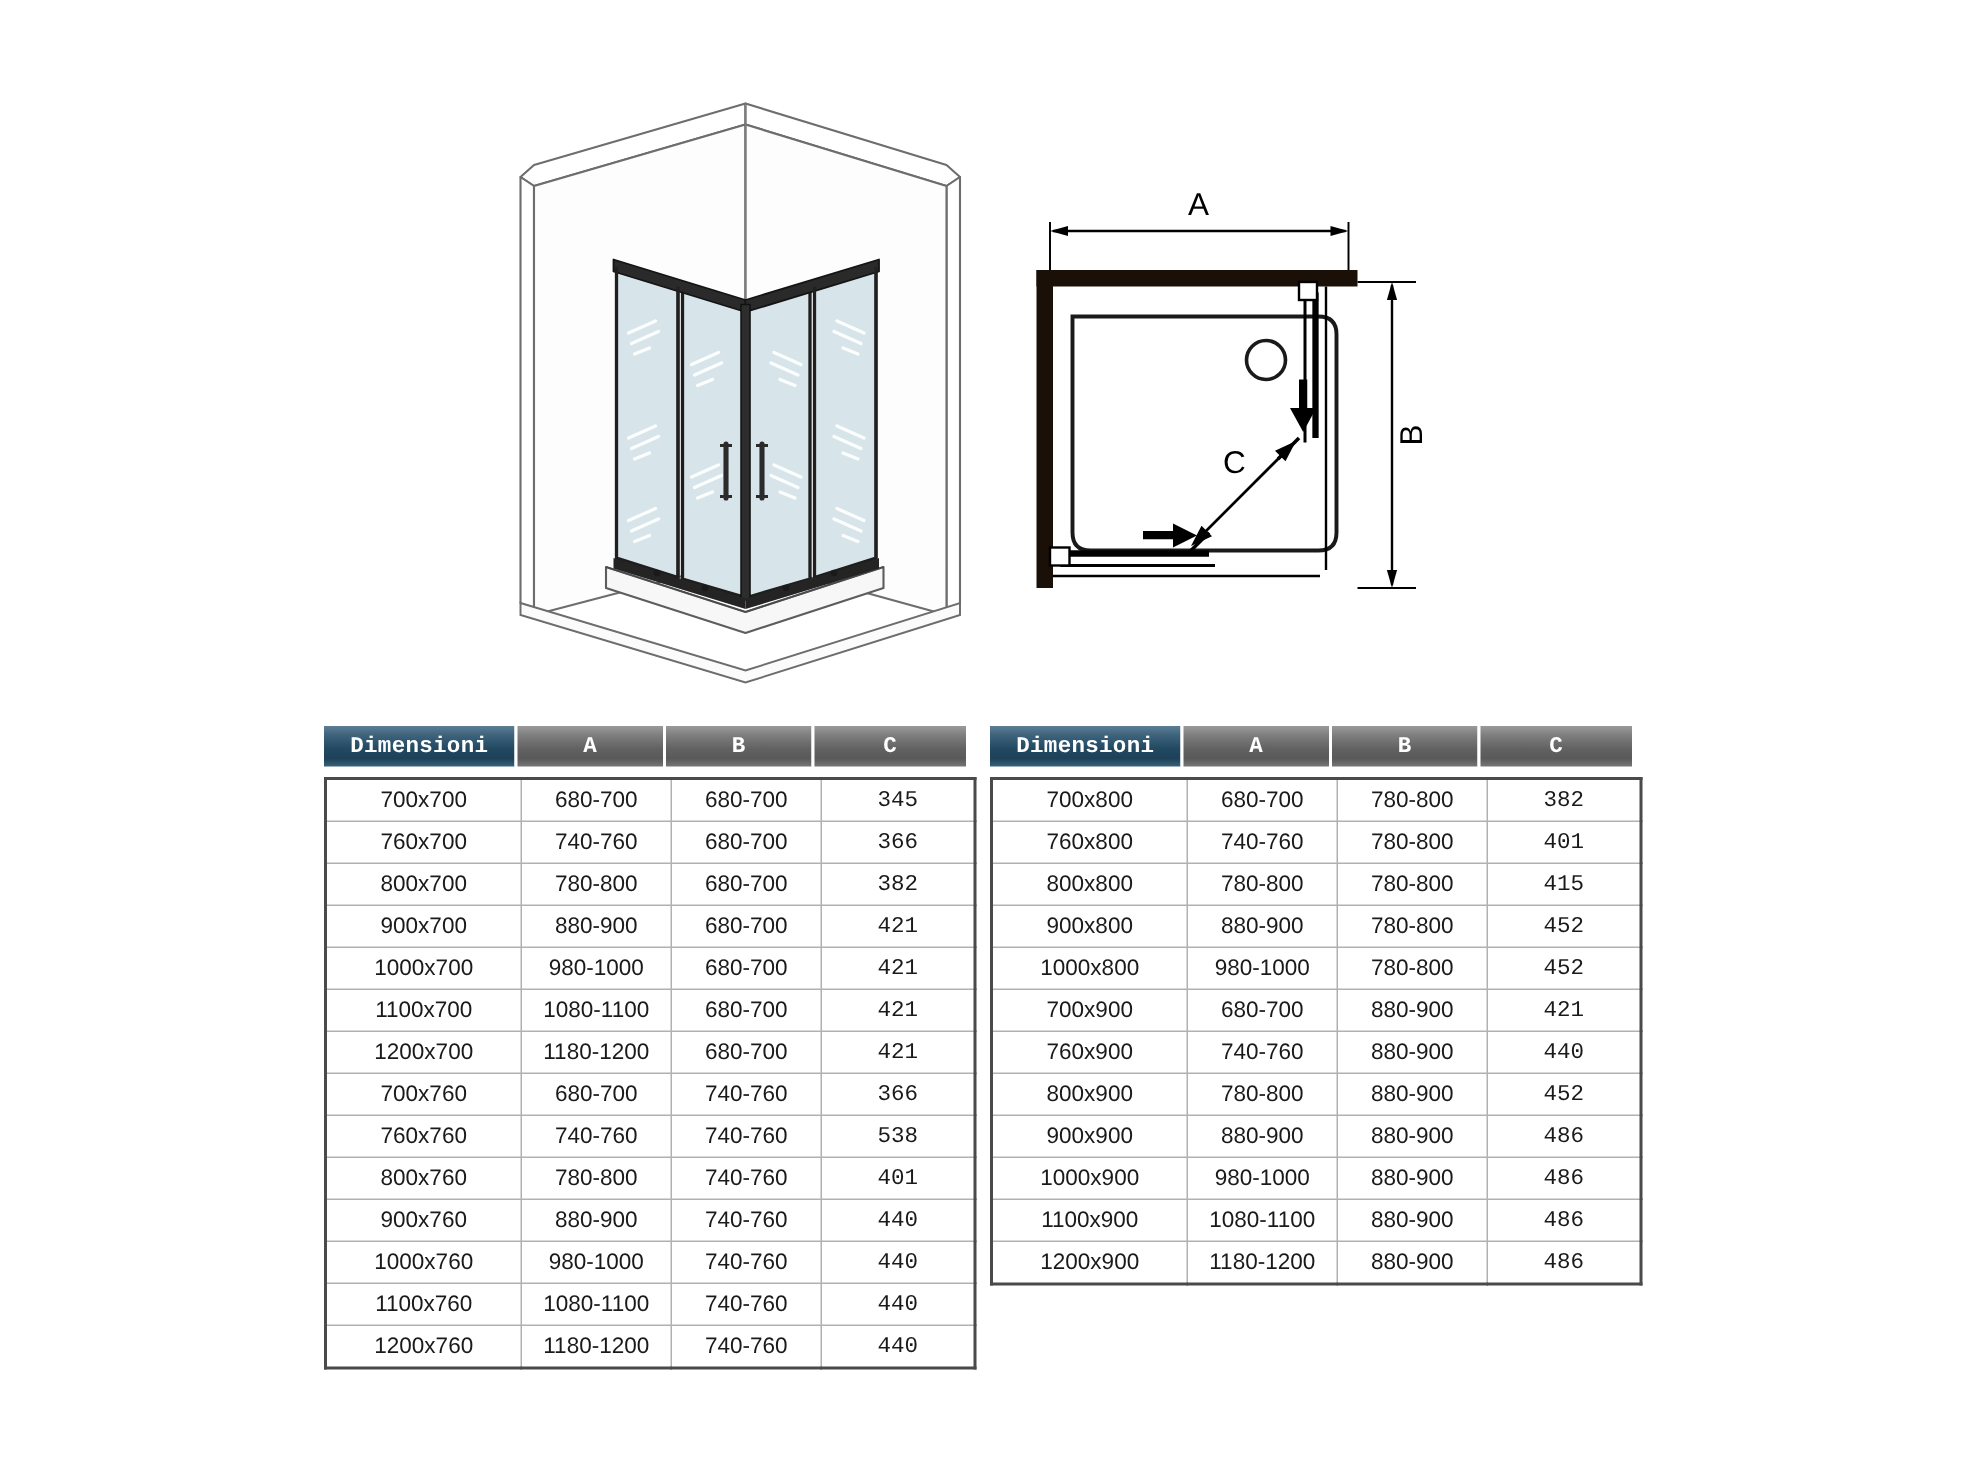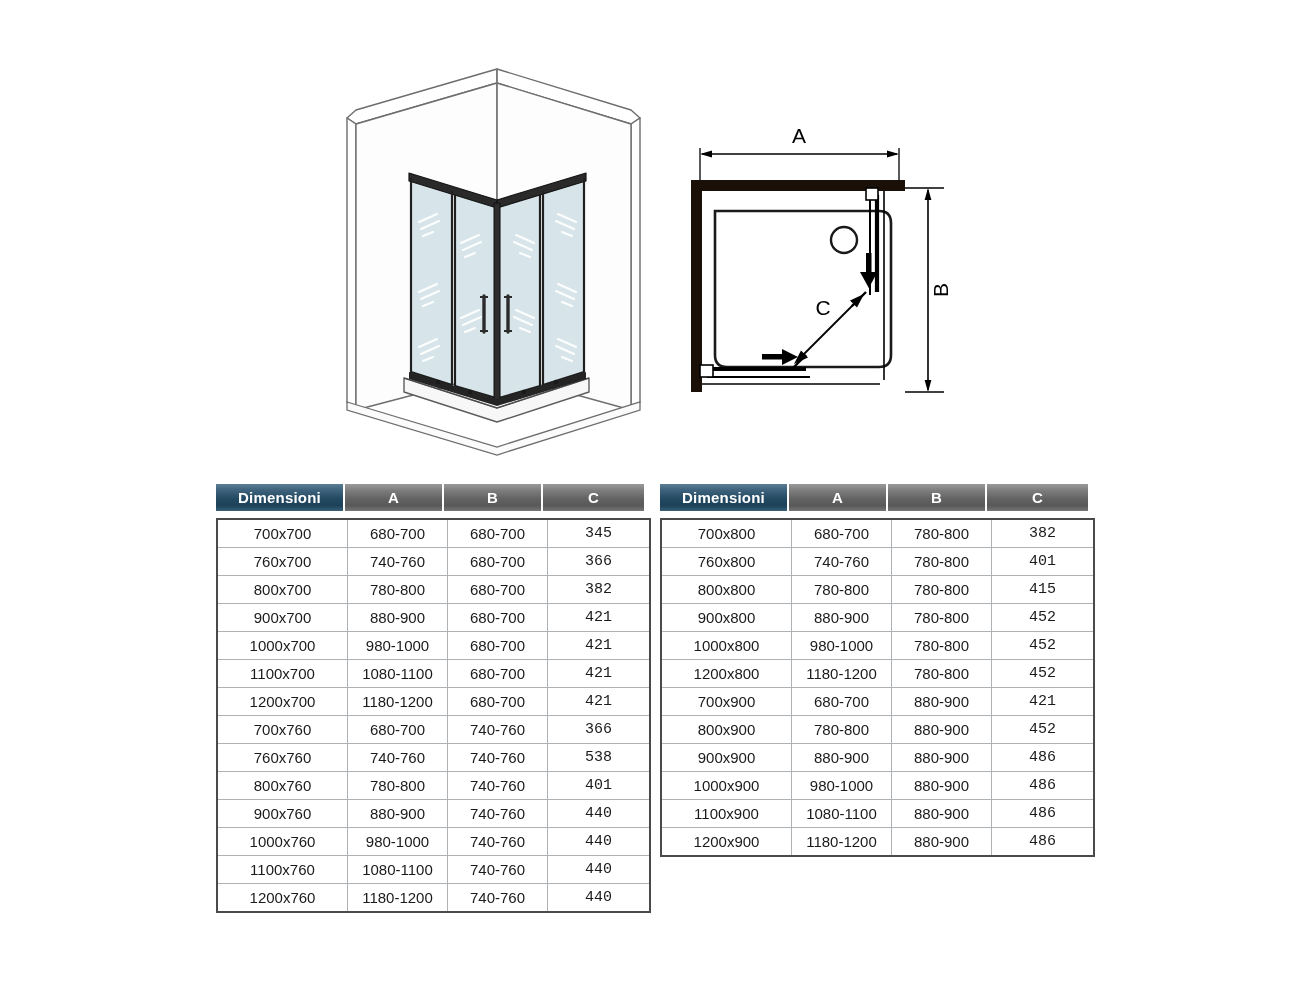--- a/index.html
+++ b/index.html
@@ -41,20 +41,21 @@
   .hdr-cell {
     height: 27px;
     display: flex;
     align-items: center;
     justify-content: center;
     color: #ffffff;
     font-weight: bold;
     font-size: 14.5px;
     letter-spacing: 0.2px;
     box-sizing: border-box;
+    font-family: Liberation Mono, monospace;
   }
   .hdr-dim {
     width: 129px;
     background: linear-gradient(to bottom,
         #5c7f96 0%, #3f637c 22%, #234a63 55%, #1c4159 80%, #3a6178 100%);
     border-right: 2px solid #ffffff;
     font-size: 15px;
   }
   .hdr-abc {
     width: 99px;
@@ -413,30 +414,30 @@
           <td class="c-b">780-800</td>
           <td class="c-c">452</td>
         </tr>
         <tr>
           <td class="c-dim">1000x800</td>
           <td class="c-a">980-1000</td>
           <td class="c-b">780-800</td>
           <td class="c-c">452</td>
         </tr>
         <tr>
-          <td class="c-dim">1200x800</td>
-          <td class="c-a">1180-1200</td>
-          <td class="c-b">780-800</td>
-          <td class="c-c">452</td>
-        </tr>
-        <tr>
           <td class="c-dim">700x900</td>
           <td class="c-a">680-700</td>
           <td class="c-b">880-900</td>
           <td class="c-c">421</td>
+        </tr>
+        <tr>
+          <td class="c-dim">760x900</td>
+          <td class="c-a">740-760</td>
+          <td class="c-b">880-900</td>
+          <td class="c-c">440</td>
         </tr>
         <tr>
           <td class="c-dim">800x900</td>
           <td class="c-a">780-800</td>
           <td class="c-b">880-900</td>
           <td class="c-c">452</td>
         </tr>
         <tr>
           <td class="c-dim">900x900</td>
           <td class="c-a">880-900</td>

